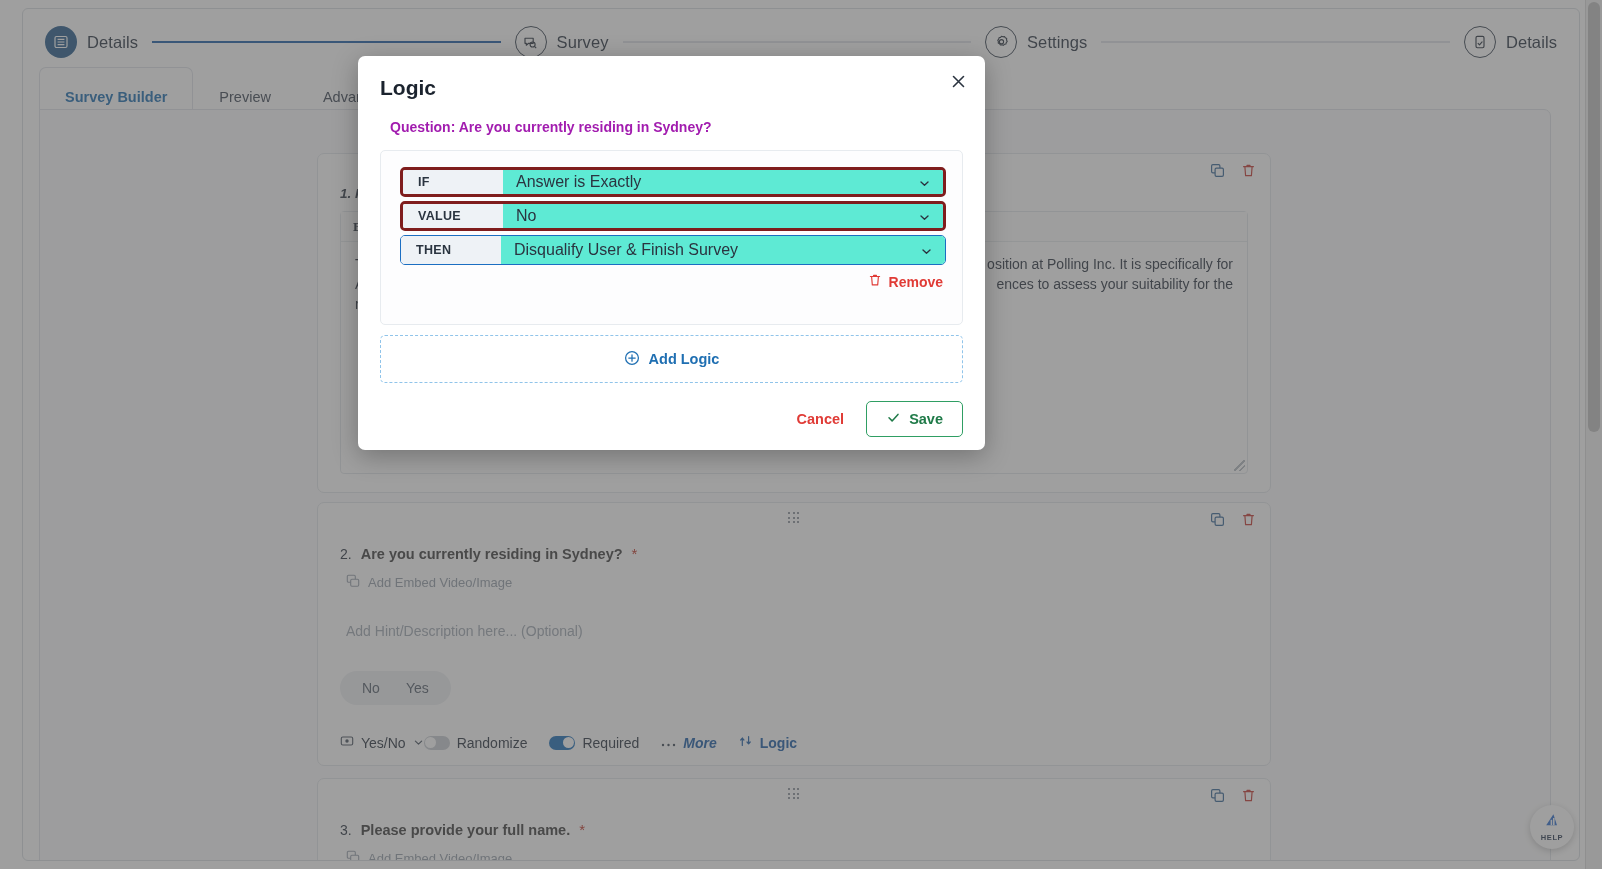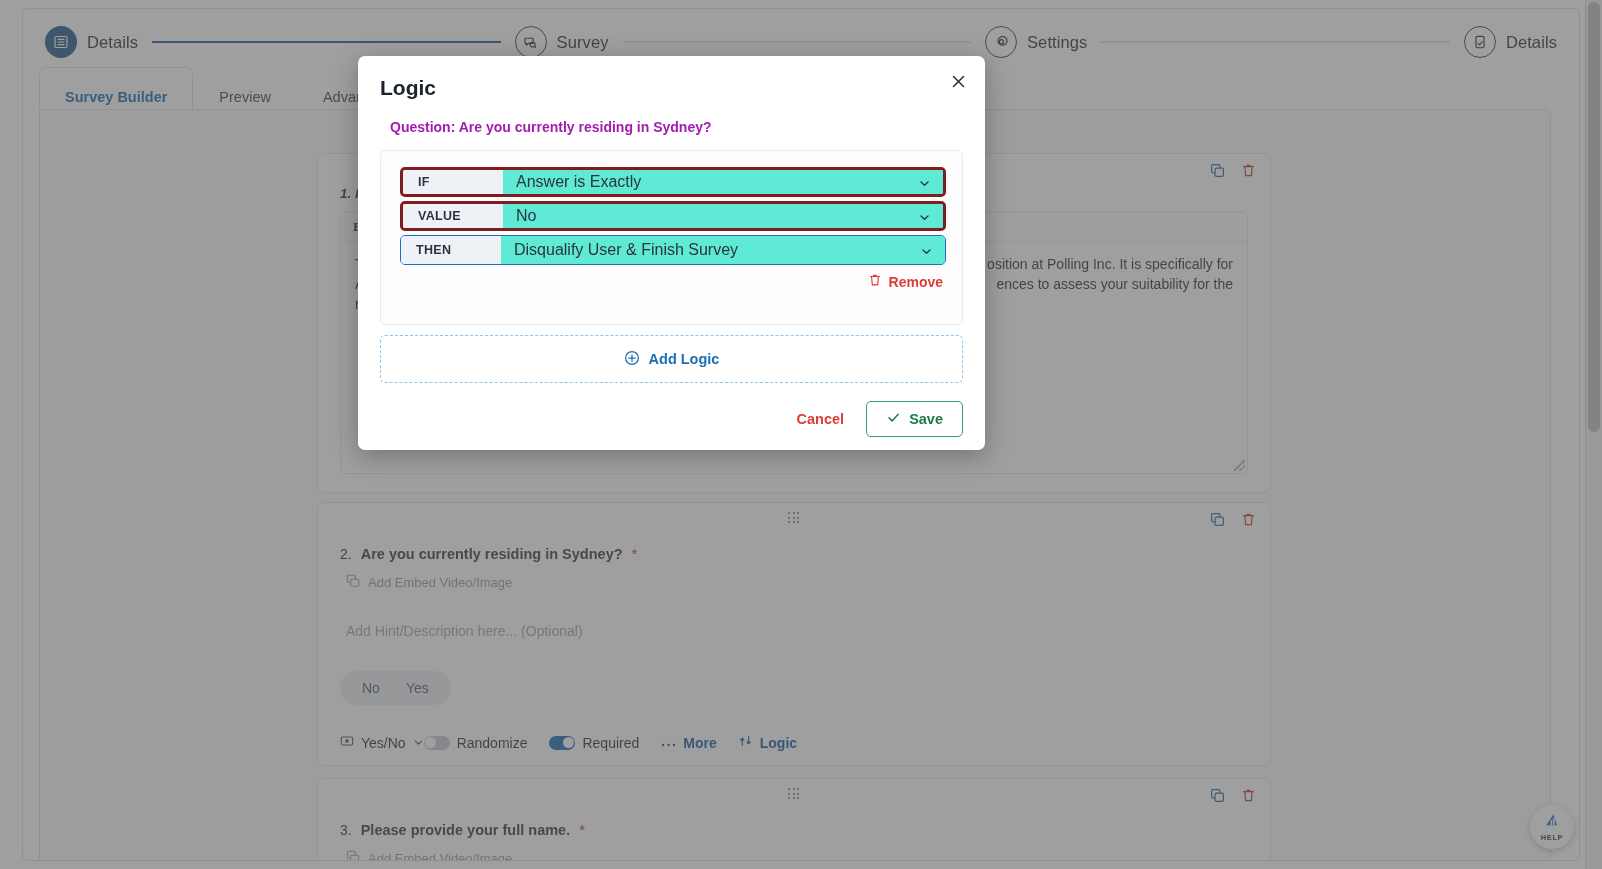--- a/index.html
+++ b/index.html
@@ -129,21 +129,21 @@
     width: 26px; height: 14px; border-radius: 8px; position: relative; flex: none;
   }
   .toggle.off { background: #c8ccd2; }
   .toggle.on { background: #1d6fb8; }
   .toggle i {
     position: absolute; top: 1.5px; width: 11px; height: 11px;
     border-radius: 50%; background: #ffffff; display: block;
   }
   .toggle.off i { left: 1.5px; }
   .toggle.on i { left: 13.5px; }
-  .more-btn { display: flex; align-items: center; gap: 7px; font-size: 14px; color: #1f5fa8; font-weight: bold; }
+  .more-btn { display: flex; align-items: center; gap: 7px; font-size: 14px; color: #1f5fa8; font-weight: bold; font-style: italic; }
   .logic-btn { display: flex; align-items: center; gap: 7px; font-size: 14px; color: #1f5fa8; font-weight: bold; }
 
   
   .help-bubble {
     position: absolute; right: 28px; bottom: 20px;
     width: 44px; height: 44px; border-radius: 50%;
     background: #ffffff; box-shadow: 0 2px 7px rgba(0,0,0,.22);
     display: flex; flex-direction: column; align-items: center; justify-content: center;
     gap: 1px; z-index: 40;
   }

